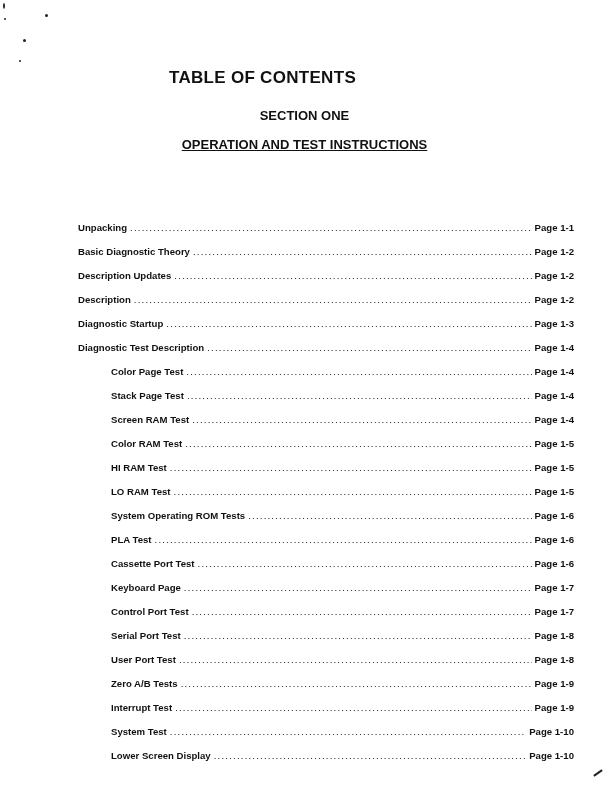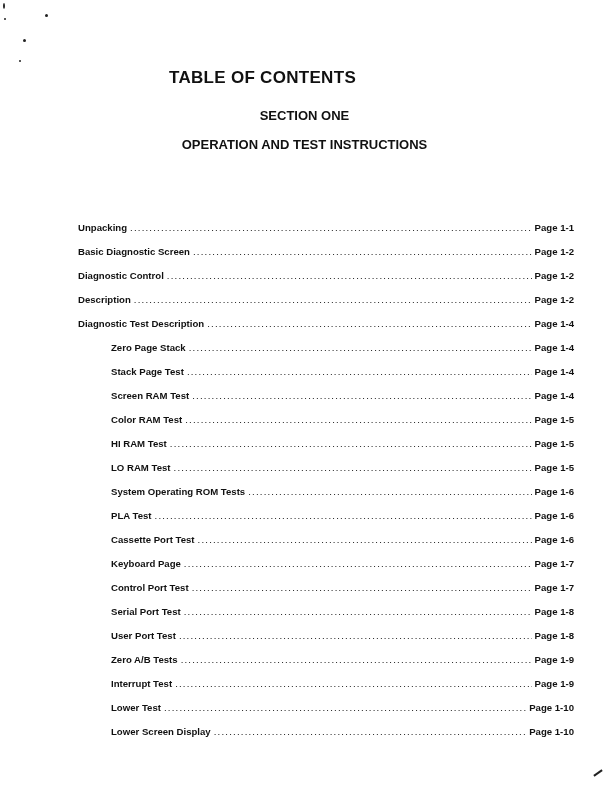--- a/index.html
+++ b/index.html
@@ -6,21 +6,21 @@
     body {
       width: 609px; height: 788px; background: #ffffff; position: relative;
       overflow: hidden; font-family: "Liberation Sans", sans-serif; color: #111;
     }
     .speck { position: absolute; background: #222; border-radius: 50%; }
     .title { position: absolute; top: 68px; left: 0; width: 525px; text-align: center;
       font-weight: bold; font-size: 17px; letter-spacing: 0.3px; }
     .section { position: absolute; top: 108px; left: 0; width: 609px; text-align: center;
       font-weight: bold; font-size: 13px; }
     .subtitle { position: absolute; top: 137px; left: 0; width: 609px; text-align: center;
-      font-weight: bold; font-size: 13px; }
+      font-weight: bold; font-size: 13px; text-decoration: underline; }
     .toc { position: absolute; top: 178px; left: 78px; width: 496px; }
     .row { display: flex; align-items: baseline; height: 24px; font-size: 9.6px; font-weight: bold; }
     .row.indent { padding-left: 33px; }
     .label { white-space: nowrap; padding-right: 3px; text-align: center; }
     .dots { flex: 1; overflow: hidden; white-space: nowrap; letter-spacing: 1.2px; font-weight: normal; }
     .dots::before { content: "................................................................................................................................................................................................................"; }
     .page { white-space: nowrap; padding-left: 3px; margin-top: 44px; }
     .mark { position: absolute; right: 6px; bottom: 14px; width: 10px; height: 2px; background: #222; transform: rotate(-35deg); }
   </style>
 </head>
@@ -36,41 +36,46 @@
 <div class="section">SECTION ONE</div>
 <div class="subtitle">OPERATION AND TEST INSTRUCTIONS</div>
 
 <div class="toc" id="toc">
     <div class="row">
       <span class="label">Unpacking</span>
       <span class="dots"></span>
       <span class="page">Page 1-1</span>
     </div>
     <div class="row">
-      <span class="label">Basic Diagnostic Screen</span>
+      <span class="label">Basic Diagnostic Theory</span>
       <span class="dots"></span>
       <span class="page">Page 1-2</span>
     </div>
     <div class="row">
-      <span class="label">Diagnostic Control</span>
+      <span class="label">Description Updates</span>
       <span class="dots"></span>
       <span class="page">Page 1-2</span>
     </div>
     <div class="row">
       <span class="label">Description</span>
       <span class="dots"></span>
       <span class="page">Page 1-2</span>
     </div>
     <div class="row">
+      <span class="label">Diagnostic Startup</span>
+      <span class="dots"></span>
+      <span class="page">Page 1-3</span>
+    </div>
+    <div class="row">
       <span class="label">Diagnostic Test Description</span>
       <span class="dots"></span>
       <span class="page">Page 1-4</span>
     </div>
     <div class="row indent">
-      <span class="label">Zero Page Stack</span>
+      <span class="label">Color Page Test</span>
       <span class="dots"></span>
       <span class="page">Page 1-4</span>
     </div>
     <div class="row indent">
       <span class="label">Stack Page Test</span>
       <span class="dots"></span>
       <span class="page">Page 1-4</span>
     </div>
     <div class="row indent">
       <span class="label">Screen RAM Test</span>
@@ -131,21 +136,21 @@
       <span class="label">Zero A/B Tests</span>
       <span class="dots"></span>
       <span class="page">Page 1-9</span>
     </div>
     <div class="row indent">
       <span class="label">Interrupt Test</span>
       <span class="dots"></span>
       <span class="page">Page 1-9</span>
     </div>
     <div class="row indent">
-      <span class="label">Lower Test</span>
+      <span class="label">System Test</span>
       <span class="dots"></span>
       <span class="page">Page 1-10</span>
     </div>
     <div class="row indent">
       <span class="label">Lower Screen Display</span>
       <span class="dots"></span>
       <span class="page">Page 1-10</span>
     </div>
   </div>
 

